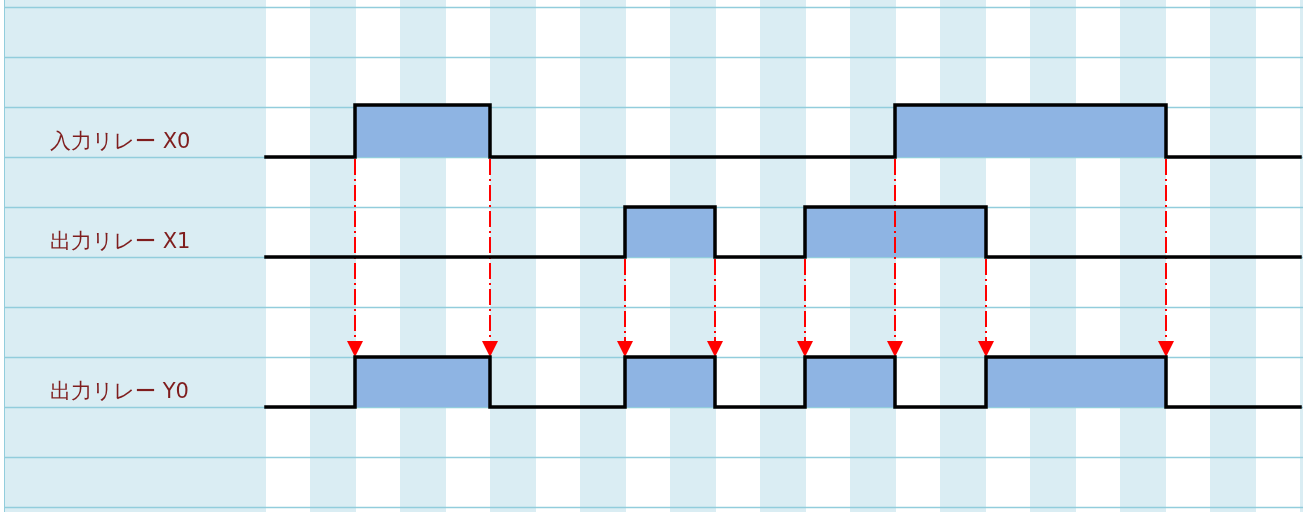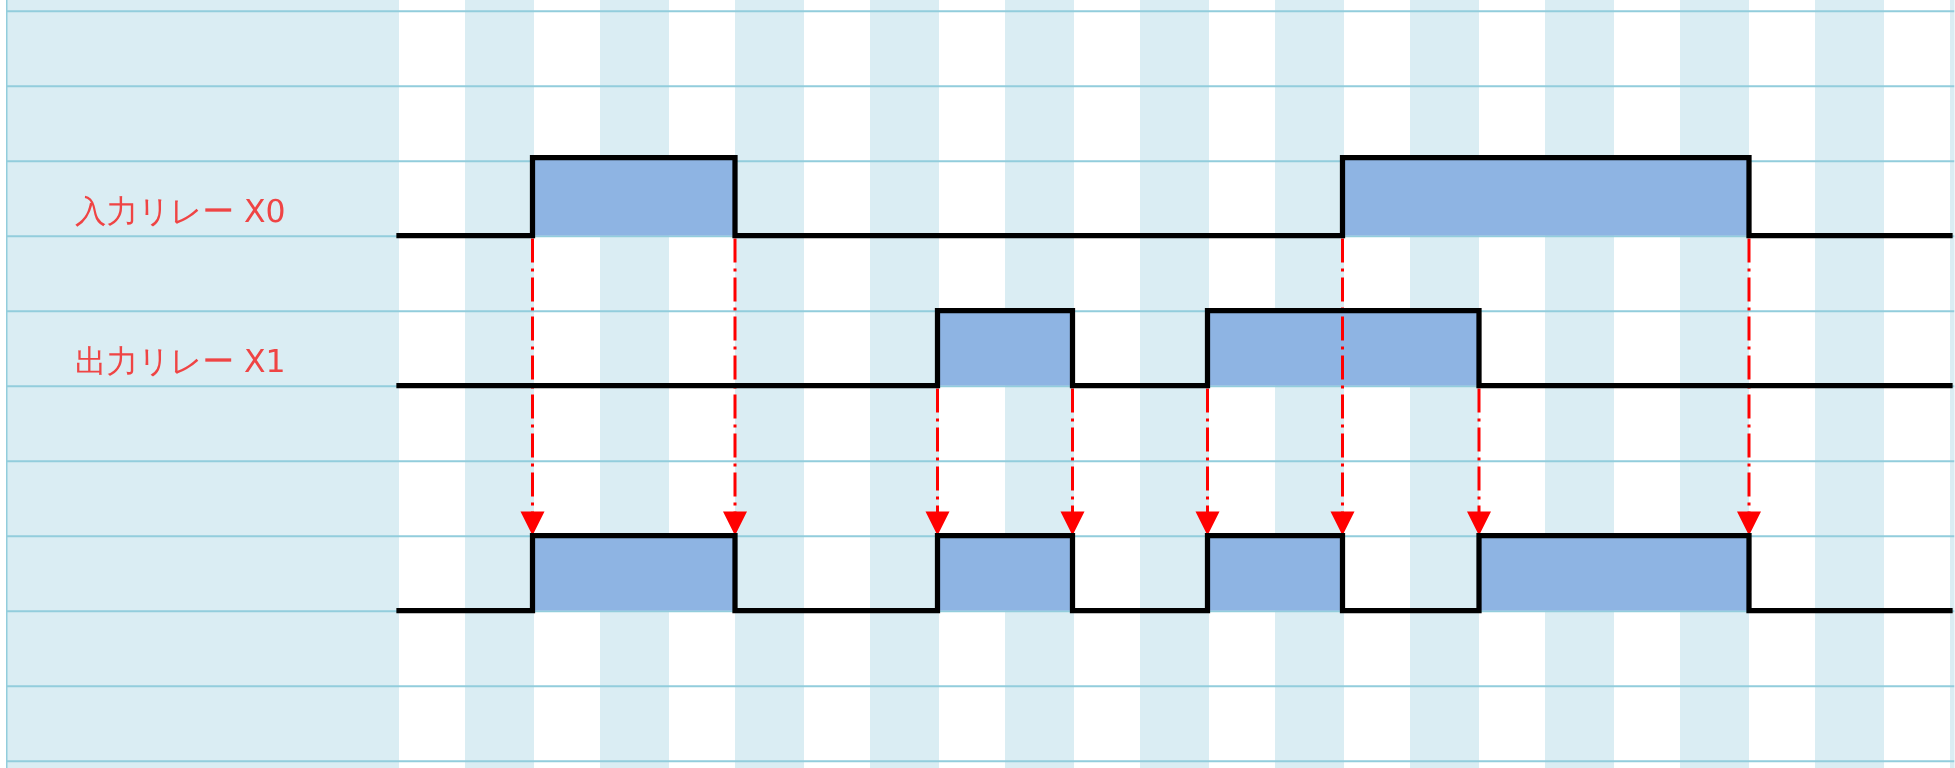--- a/index.html
+++ b/index.html
@@ -2,21 +2,21 @@
 <html><head>
 <meta charset="utf-8">
 <style>
   html, body { margin: 0; padding: 0; background: #ffffff; }
   body { width: 1303px; height: 512px; overflow: hidden; position: relative; }
   #stage { position: absolute; left: 0; top: 0; width: 1303px; height: 512px; }
   .label {
     position: absolute;
     font-family: "DejaVu Sans", "Liberation Sans", sans-serif;
     font-size: 21px;
-    color: #ef4444;
+    color: #7f1d1d;
     white-space: nowrap;
     line-height: 1;
   }
 </style>
 </head>
 <body>
 
 <div id="stage">
   <svg id="svg" width="1303" height="512" viewBox="0 0 1303 512" xmlns="http://www.w3.org/2000/svg">
     <g id="g-bg">
@@ -78,13 +78,14 @@
       </g>
     <g id="g-lines">
         <polyline points="266,157 355,157 355,105 490,105 490,157 895,157 895,105 1166,105 1166,157 1300,157" fill="none" stroke="#000000" stroke-width="3.5" stroke-linejoin="miter" stroke-linecap="square"></polyline>
         <polyline points="266,257 625,257 625,207 715,207 715,257 805,257 805,207 986,207 986,257 1300,257" fill="none" stroke="#000000" stroke-width="3.5" stroke-linejoin="miter" stroke-linecap="square"></polyline>
         <polyline points="266,407 355,407 355,357 490,357 490,407 625,407 625,357 715,357 715,407 805,407 805,357 895,357 895,407 986,407 986,357 1166,357 1166,407 1300,407" fill="none" stroke="#000000" stroke-width="3.5" stroke-linejoin="miter" stroke-linecap="square"></polyline>
       </g>
   </svg>
 
   <div class="label" style="left:50px; top:131px;">入力リレー X0</div>
   <div class="label" style="left:50px; top:231px;">出力リレー X1</div>
+  <div class="label" style="left:50px; top:381px;">出力リレー Y0</div>
 </div>
 
 </body></html>

